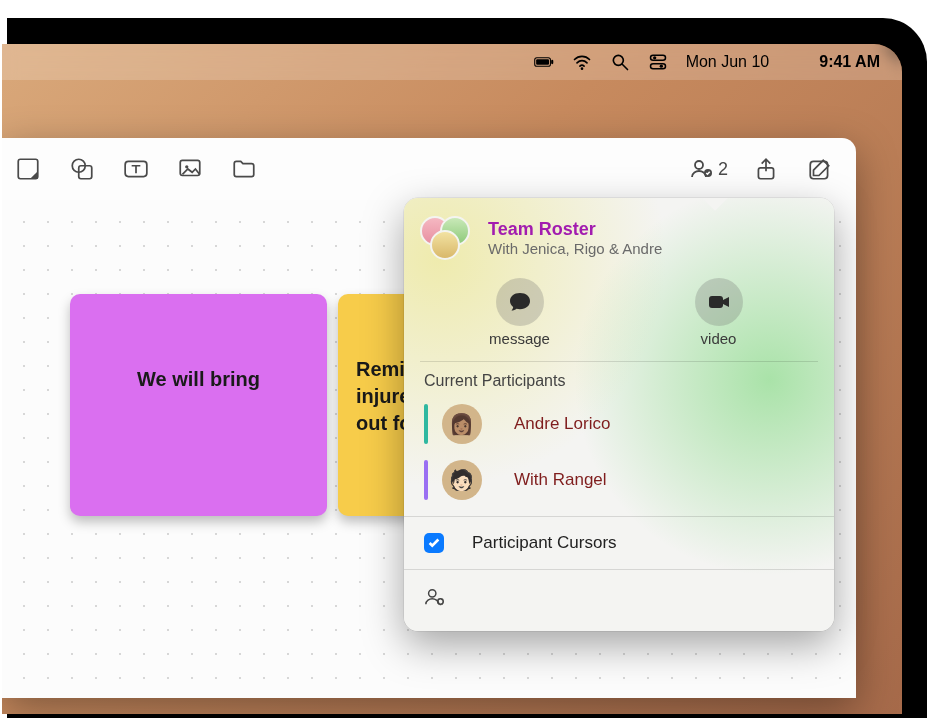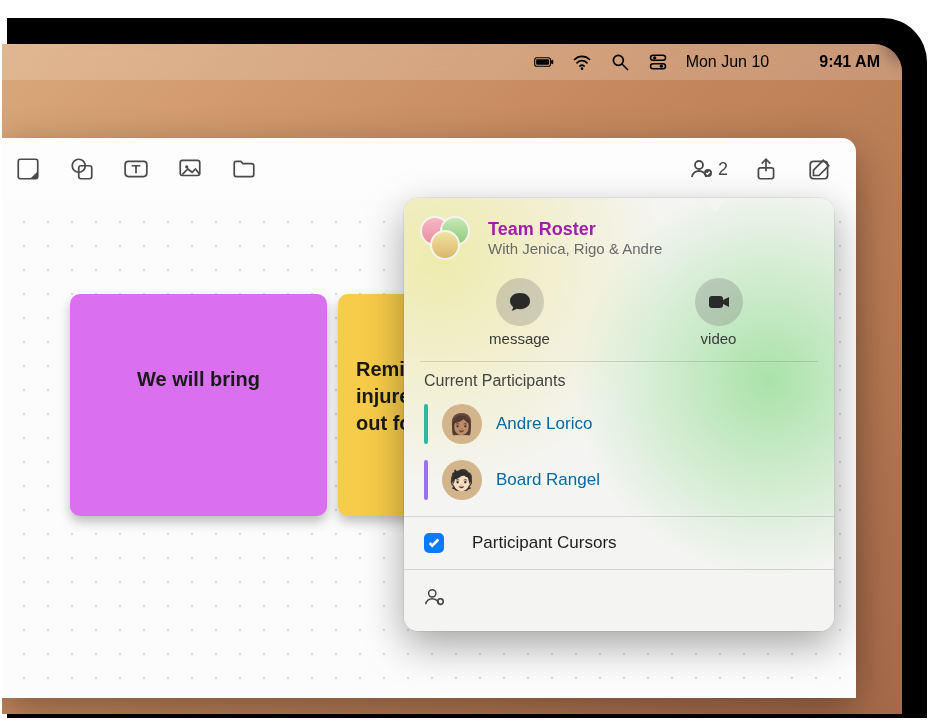--- a/index.html
+++ b/index.html
@@ -171,21 +171,21 @@
     padding: 8px 4px;
   }
   .participant-row .bar { width:4px; height:40px; border-radius:2px; }
   .bar.teal { background:#2fb8a0; }
   .bar.purple { background:#9a6ff2; }
   .participant-row .pavatar {
     width:40px; height:40px; border-radius:50%;
     background:#d2b58a; display:flex; align-items:center; justify-content:center;
     font-size:20px;
   }
-  .participant-row .pname { font-size:17px; color:#0369a1; }
+  .participant-row .pname { font-size:17px; color:#7f1d1d;margin-left:18px; }
   .pop-sep { height:1px; background:rgba(0,0,0,0.12); margin:8px -16px; }
   .check-row, .manage-row { display:flex; align-items:center; gap:28px; padding:8px 4px; font-size:17px; color:#222;}
   .checkbox {
     width:20px; height:20px; border-radius:5px; background:#0a7aff;
     display:flex; align-items:center; justify-content:center;
   }
   .checkbox svg { width:14px; height:14px; stroke:#fff; stroke-width:3; fill:none; }
   .manage-row .micon svg{ width:22px; height:22px; stroke:#444; fill:none; stroke-width:1.6;}
 </style>
 </head>
@@ -337,21 +337,21 @@
           <div class="section-header">Current Participants</div>
 
           <div class="participant-row">
             <div class="bar teal"></div>
             <div class="pavatar">👩🏽</div>
             <div class="pname">Andre Lorico</div>
           </div>
           <div class="participant-row">
             <div class="bar purple"></div>
             <div class="pavatar">🧑🏻</div>
-            <div class="pname">Board Rangel</div>
+            <div class="pname">With Rangel</div>
           </div>
 
           <div class="pop-sep"></div>
 
           <div class="check-row">
             <div class="checkbox">
               <svg viewBox="0 0 16 16">
                   <path d="M3 8 l3 3 l7-7"></path>
                 </svg>
             </div>

